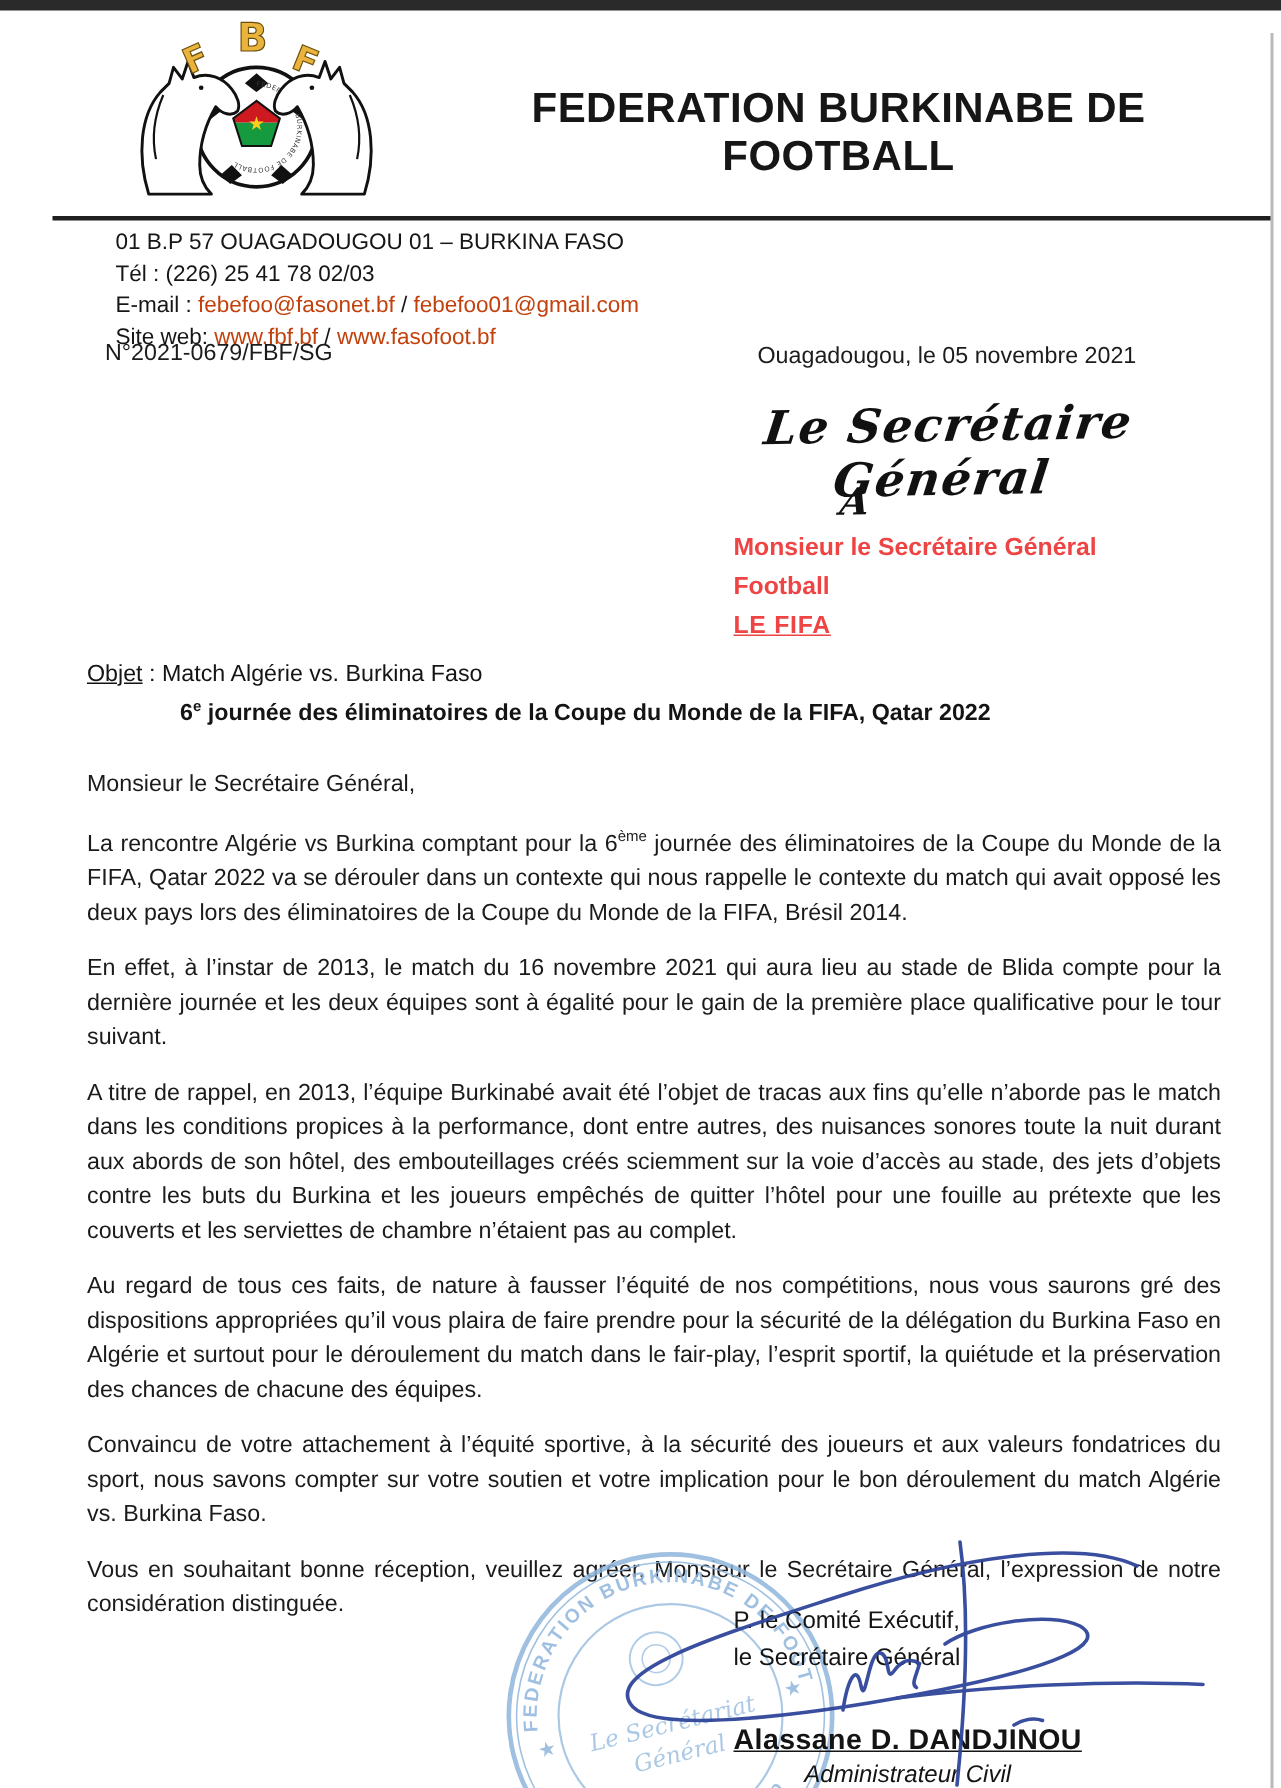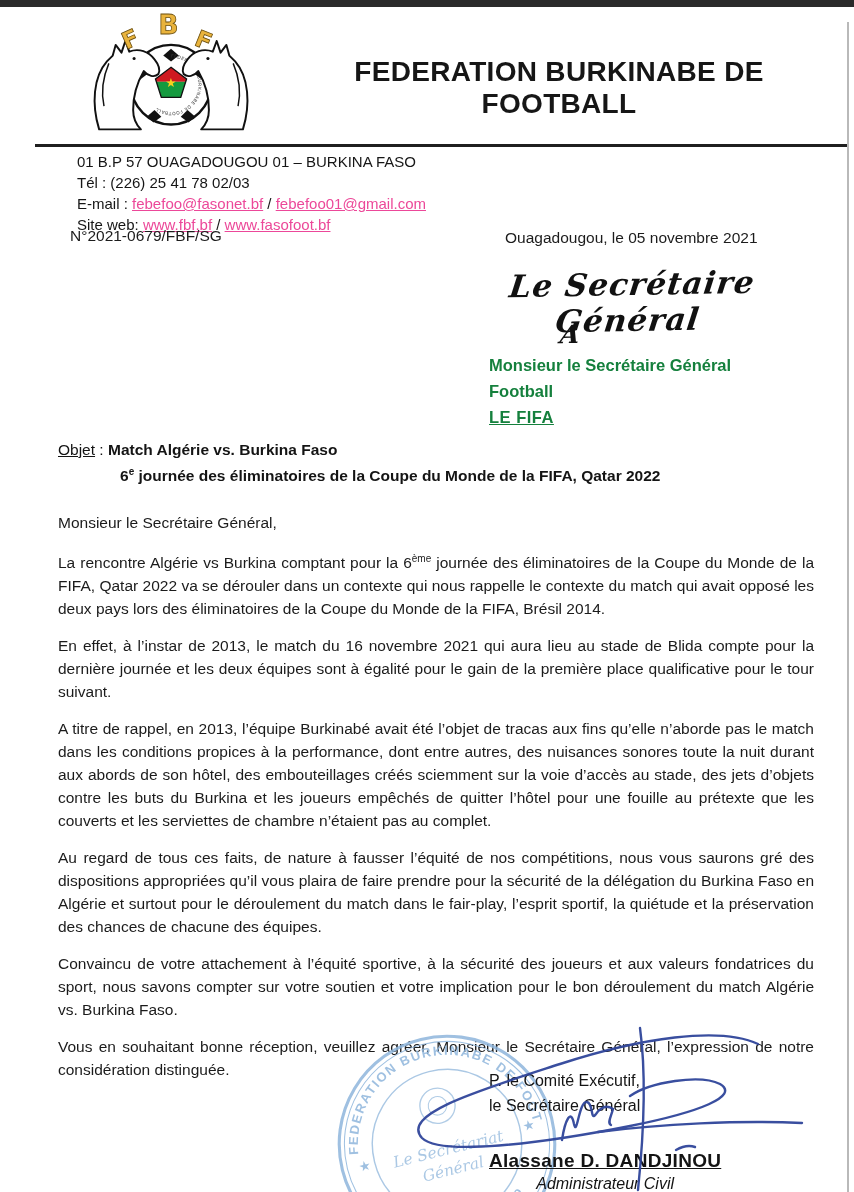--- a/index.html
+++ b/index.html
@@ -10,34 +10,34 @@
   }
   .top-bar{position:absolute;top:0;left:0;right:0;height:7px;background:#2a2a2a;}
   .edge-line{position:absolute;top:22px;right:5px;width:2px;bottom:0;background:#b9b9b9;}
   .logo{position:absolute;left:70px;top:12px;width:204px;height:126px;}
   .org-title{
     position:absolute;left:278px;top:56px;width:562px;text-align:center;
     font-size:28px;font-weight:bold;letter-spacing:.3px;color:#161616;
   }
   .rule{position:absolute;left:35px;top:144px;width:812px;height:3px;background:#1f1f1f;}
   .contact{position:absolute;left:77px;top:151px;font-size:15px;line-height:21px;color:#161616;}
-  .contact .lnk{color:#ec4899;text-decoration:underline;cursor:pointer;}
+  .contact .lnk{color:#c2410c;cursor:pointer;}
   .ref{position:absolute;left:48px;top:227px;font-size:15.5px;margin-left:22px;}
   .date{position:absolute;left:505px;top:229px;font-size:15.5px;}
   .script{
     font-family:"DejaVu Serif","Liberation Serif",serif;font-style:italic;font-weight:700;
     color:#111;transform:skewX(-8deg) rotate(-1deg);
   }
   .script-title{position:absolute;left:462px;top:266px;width:336px;text-align:center;font-size:31px;letter-spacing:1px;}
   .script-a{position:absolute;left:470px;top:320px;width:200px;text-align:center;font-size:25px;}
-  .recipient{position:absolute;left:489px;top:352px;font-size:16.5px;font-weight:bold;line-height:26px;color:#15803d;}
+  .recipient{position:absolute;left:489px;top:352px;font-size:16.5px;font-weight:bold;line-height:26px;color:#ef4444;}
   .recipient .city{text-decoration:underline;letter-spacing:.5px;}
   .subject{position:absolute;left:58px;top:437px;font-size:15.5px;line-height:26px;color:#141414;}
   .subject .lbl{text-decoration:underline;font-weight:normal;}
-  .subject b{font-weight:bold;}
+  .subject b{font-weight:normal;}
   .subject .l2{margin-left:62px;font-weight:bold;}
   sup{font-size:10px;vertical-align:super;line-height:0;}
   .letter{
     position:absolute;left:58px;top:497px;width:756px;
     font-size:15.5px;line-height:23px;text-align:justify;color:#1b1b1b;
   }
   .letter p{margin:14px 0 11px 0;}
   .letter p.salutation{margin-bottom:17px;text-align:left;}
   .stamp{position:absolute;left:333px;top:1030px;width:228px;height:228px;transform:rotate(-14deg);opacity:.85;z-index:1;}
   .sig-block{position:absolute;left:489px;top:1068px;z-index:2;color:#141414;}

